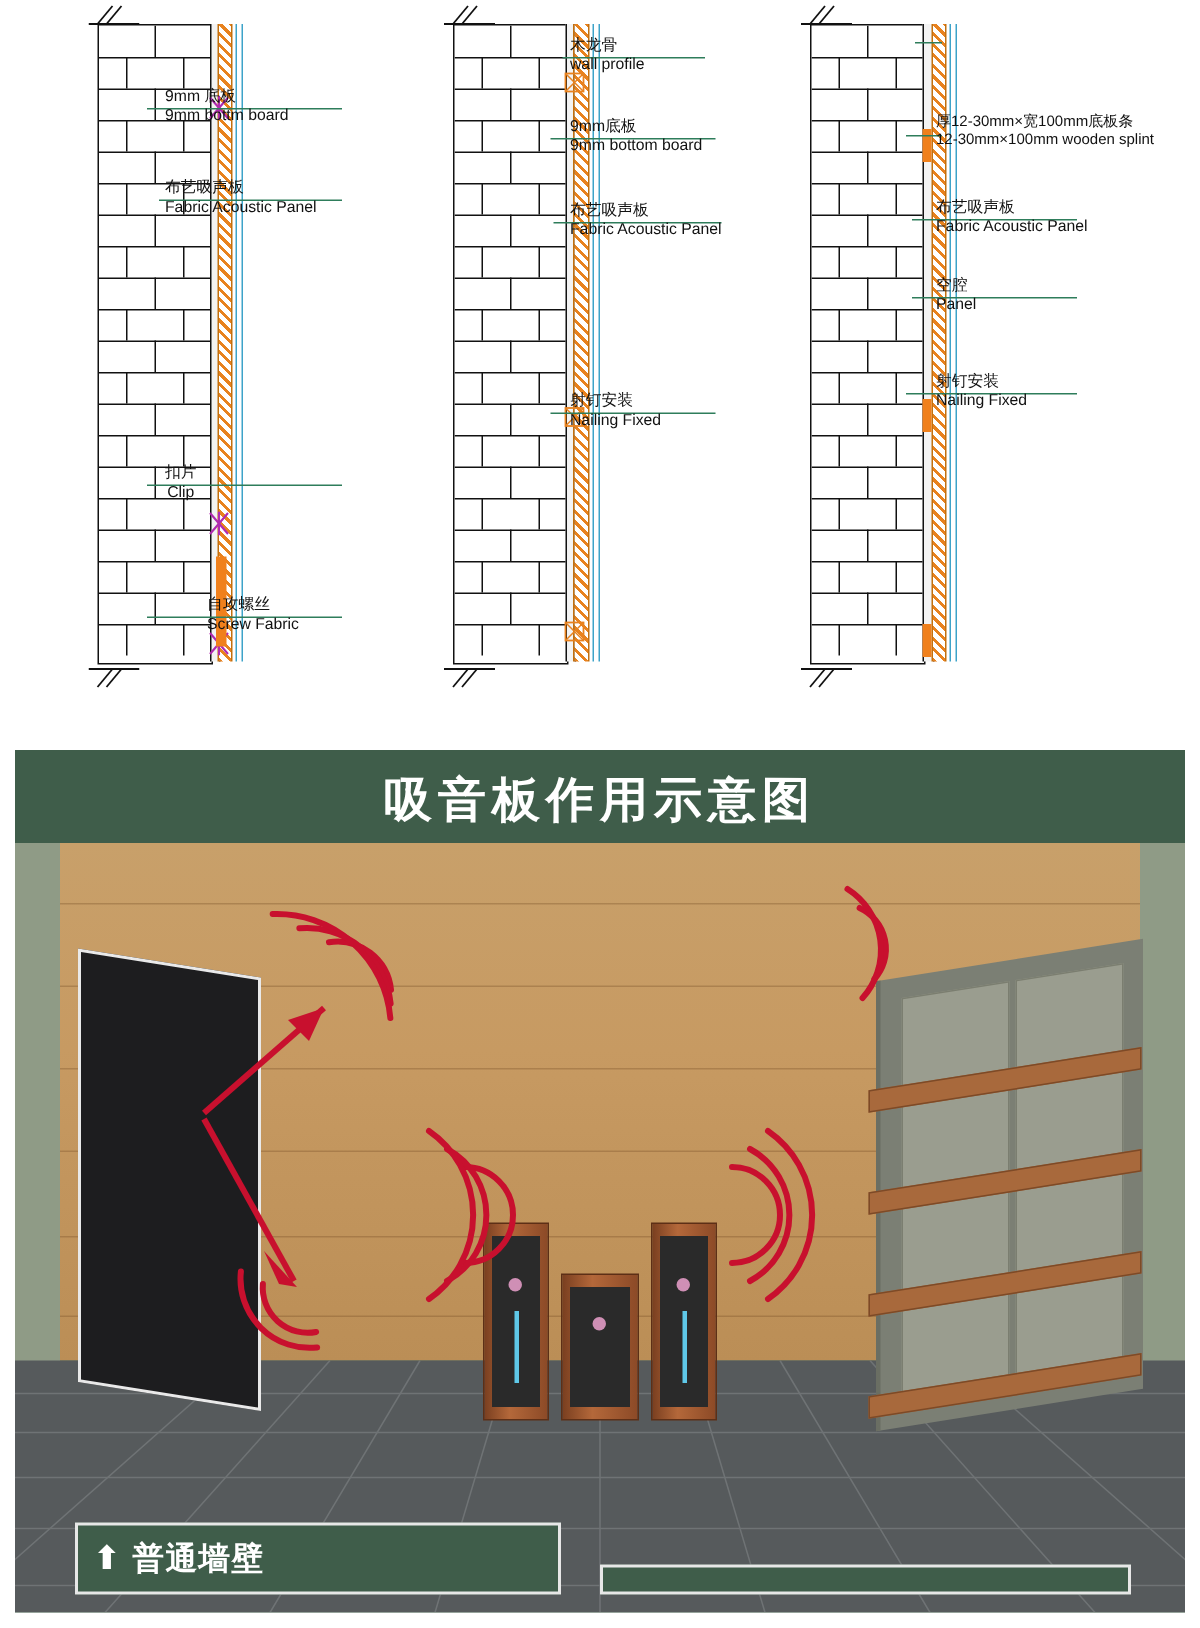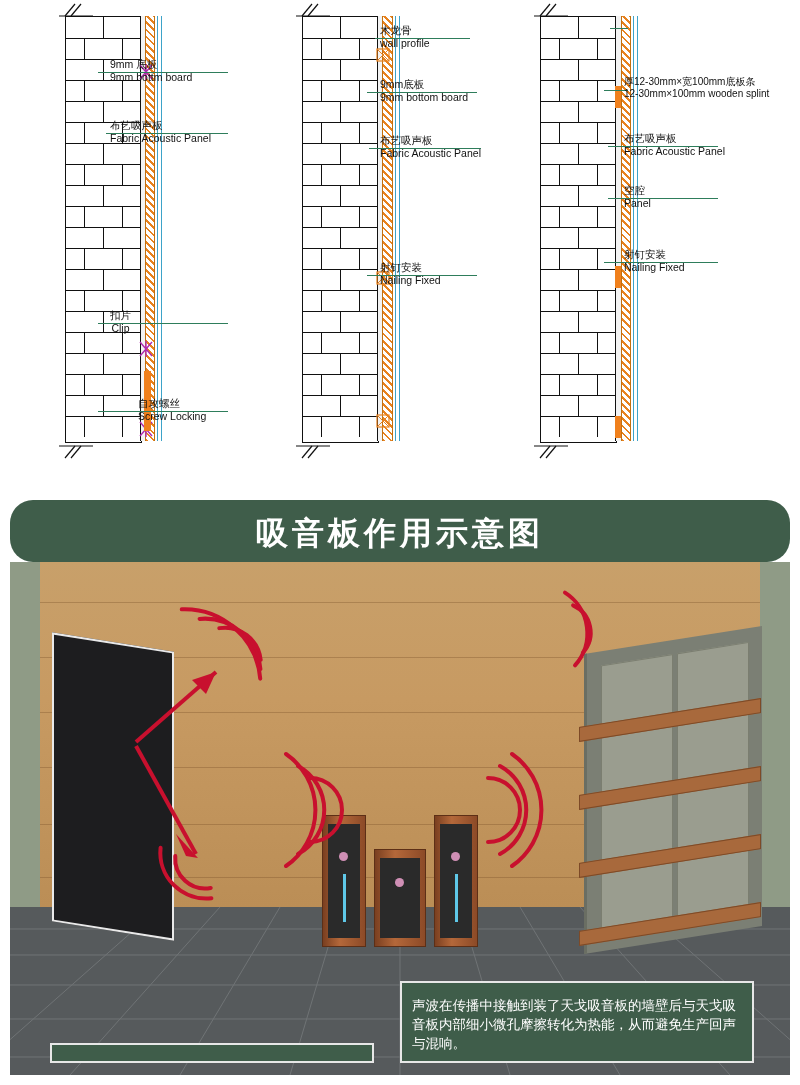--- a/index.html
+++ b/index.html
@@ -28,21 +28,21 @@
     font-size:14.5px;font-weight:bold;color:#111;letter-spacing:1px;}
 
   
   .lbl{position:absolute;font-size:10.5px;line-height:12.5px;color:#111;white-space:nowrap;}
   .lbl .cn{display:block;}
   .lbl .en{display:block;}
   .leader{position:absolute;height:0;border-top:1px solid #2e7d5b;}
 
   
   .illus{position:absolute;left:10px;top:500px;width:780px;height:575px;}
-  .banner{position:absolute;left:0;top:0;width:780px;height:62px;background:#3f5d4a;border-radius:23px;}
+  .banner{position:absolute;left:0;top:0;width:780px;height:62px;background:#3f5d4a;}
   .banner .btitle{position:absolute;width:780px;top:12px;text-align:center;color:#fff;
     font-size:32px;font-weight:bold;letter-spacing:4px;}
   .scene{position:absolute;left:0;top:62px;width:780px;height:513px;background:#5c7a64;overflow:hidden;}
   .backwall{position:absolute;left:28px;top:0px;width:724px;height:345px;
     background:linear-gradient(180deg,#c8a06a 0%,#c79a62 40%,#bb8e56 100%);}
   .woodline{position:absolute;left:28px;width:724px;height:0;border-top:1px solid rgba(120,80,40,.35);}
   .floor{position:absolute;left:0px;top:345px;width:780px;height:168px;
     background:#565a5c;}
   .floorgrid{position:absolute;left:0;top:345px;width:780px;height:168px;opacity:.45;}
   .sidewall-l{position:absolute;left:0;top:0;width:30px;height:420px;background:#8f9b86;}
@@ -165,21 +165,21 @@
 
     <div class="leader" style="left:88px;top:323px;width:130px;"></div>
     <div class="lbl" style="left:100px;top:309px;text-align:center;">
       <span class="cn">扣片</span>
       <span class="en">Clip</span>
     </div>
 
     <div class="leader" style="left:88px;top:411px;width:130px;"></div>
     <div class="lbl" style="left:100px;top:397px;margin-left:28px;">
       <span class="cn">自攻螺丝</span>
-      <span class="en">Screw Locking</span>
+      <span class="en">Screw Fabric</span>
     </div>
 
   </div>
 
   <div class="panel p2">
     <div class="wallwrap" style="left:30px;">
       <div class="brick">
         <div class="brow" style="top:21px"></div>
           <div class="brow" style="top:42px"></div>
         <div class="brow" style="top:63px"></div>
@@ -471,19 +471,22 @@
       </g>
       <g stroke="#c8102e" stroke-width="4" fill="none">
         <path d="M126 180 L206 110"></path>
         <path d="M126 184 L186 292"></path>
       </g>
       <polygon points="206,110 182,118 196,132" fill="#c8102e"></polygon>
       <polygon points="188,296 166,272 176,294" fill="#c8102e"></polygon>
     </svg>
 
     <div class="callout" style="left:40px;width:300px;">
+      <div class="ctitle">
+        <span class="uparrow">⬆</span>
+        <span>普通墙壁</span>
+      </div>
     </div>
 
     <div class="callout" style="right:36px;width:330px;">
-      <div class="ctext">声波在传播中接触到装了天戈吸音板的墙壁后与天戈吸音板内部细小微孔摩擦转化为热能，从而避免生产回声与混响。</div>
     </div>
   </div>
 </div>
 
 </body></html>

